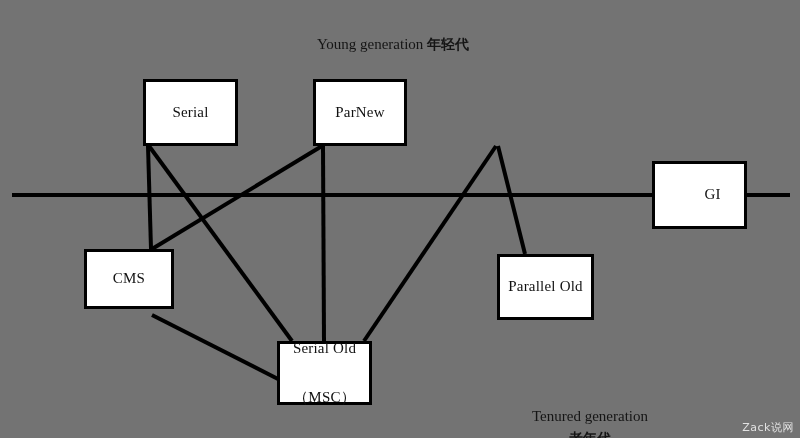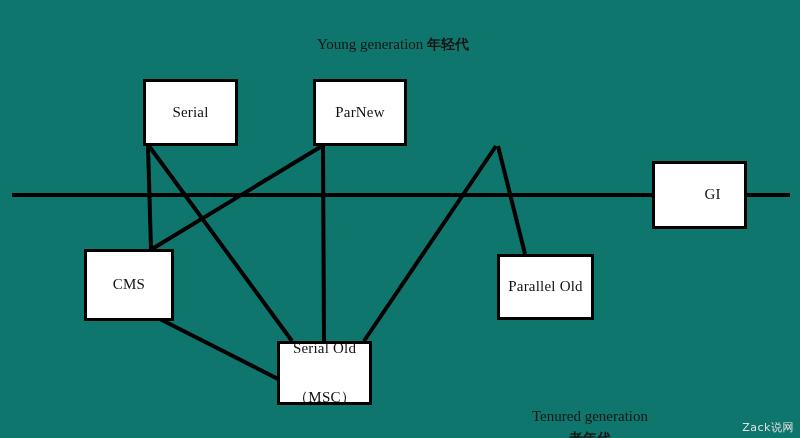--- a/index.html
+++ b/index.html
@@ -8,21 +8,21 @@
     padding: 0;
     background: #ffffff;
   }
   body {
     font-family: "Liberation Serif", "DejaVu Serif", serif;
   }
   #canvas {
     position: relative;
     width: 800px;
     height: 438px;
-    background: #0f766e;
+    background: #737373;
     overflow: hidden;
   }
   #edges {
     position: absolute;
     left: 0;
     top: 0;
     width: 800px;
     height: 438px;
   }
   .node {
@@ -117,21 +117,21 @@
 
   <div class="node" style="left:313px; top:79px; width:94px; height:67px;">
     <span>ParNew</span>
   </div>
 
 
   <div class="node" style="left:652px; top:161px; width:95px; height:68px;padding-left:26px;">
     <span>GI</span>
   </div>
 
-  <div class="node" style="left:84px; top:249px; width:90px; height:72px;">
+  <div class="node" style="left:84px; top:249px; width:90px; height:60px;">
     <span>CMS</span>
   </div>
 
   <div class="node" style="left:497px; top:254px; width:97px; height:66px;">
     <span>Parallel Old</span>
   </div>
 
   <div class="node" style="left:277px; top:341px; width:95px; height:64px;gap:27px;">
     <span>Serial Old</span>
     <span class="line2">（MSC）</span>

